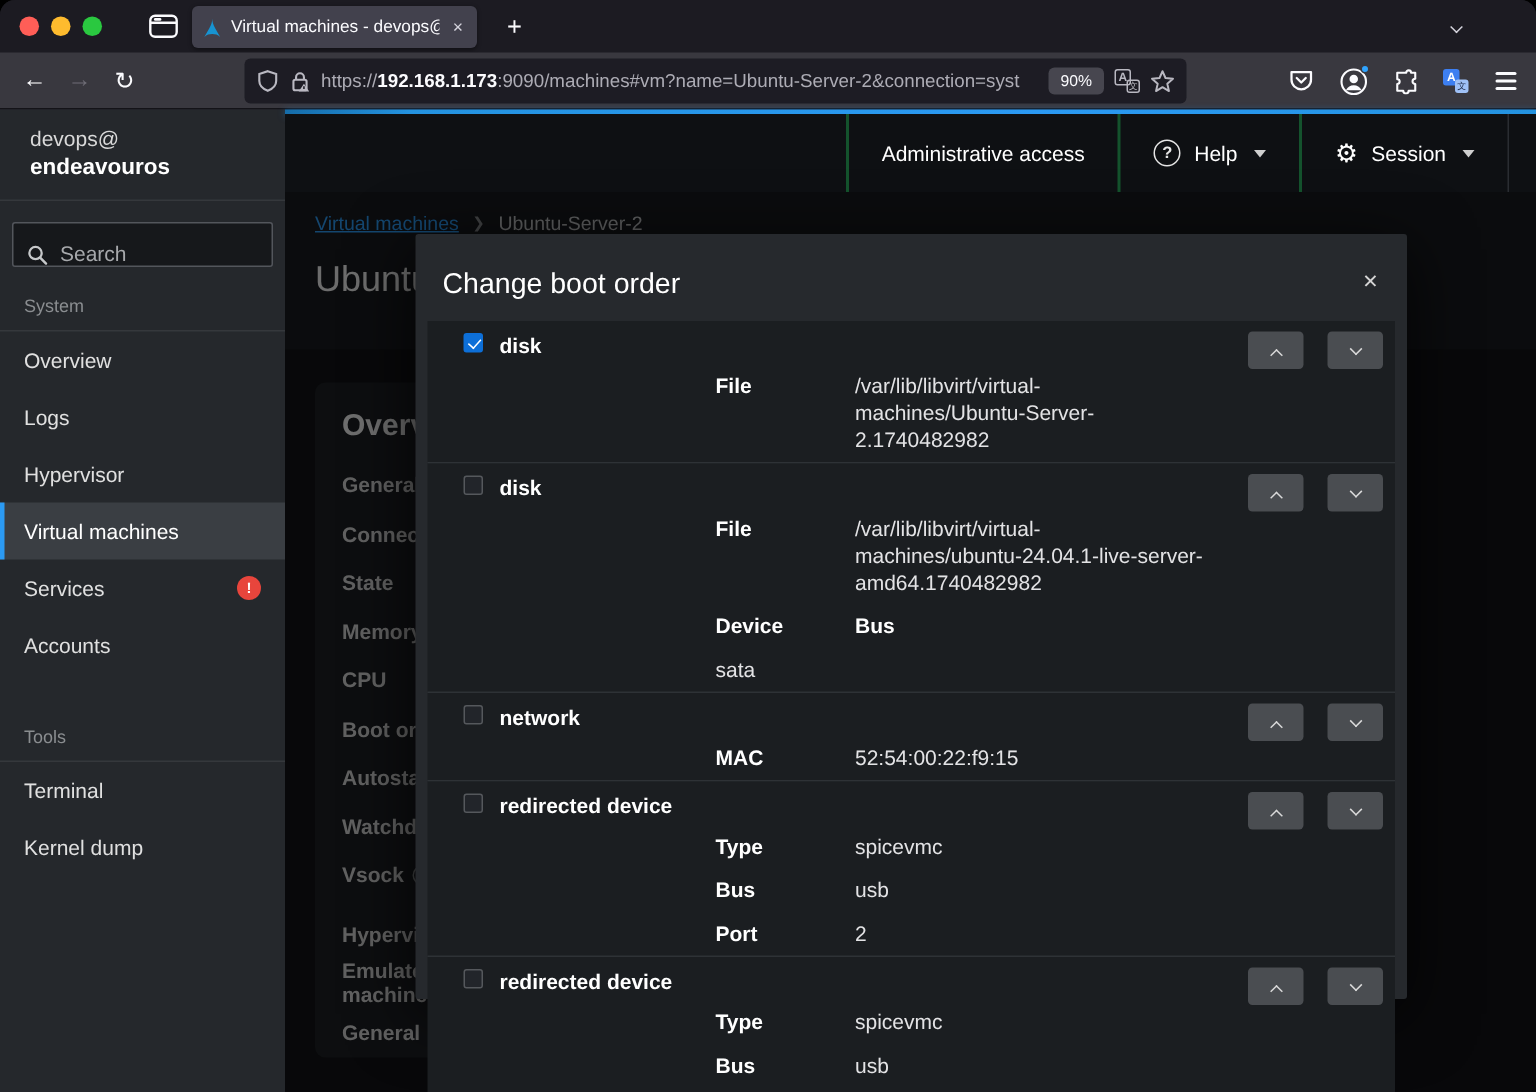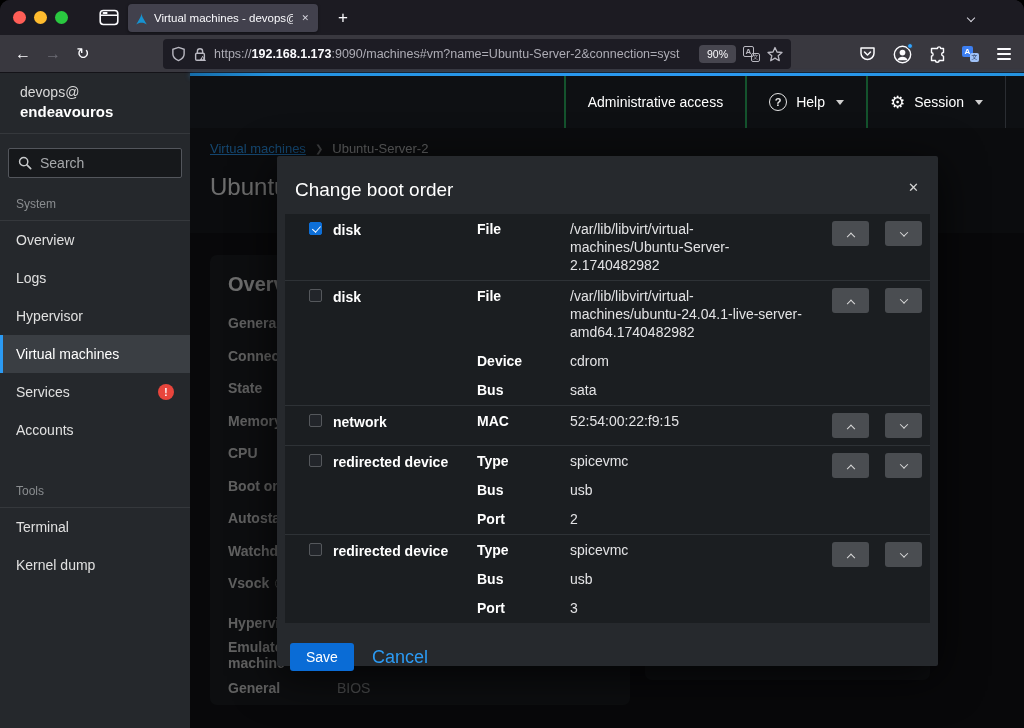--- a/index.html
+++ b/index.html
@@ -38,21 +38,21 @@
   .tr-gray .a{background:transparent;border:1.4px solid #b9b8c1;color:#b9b8c1;}
   .tr-gray .b{background:transparent;border:1.4px solid #b9b8c1;color:#b9b8c1;}
 
   
   .app{position:absolute;top:73px;left:0;width:976px;height:655px;}
   .sidebar{position:absolute;left:0;top:0;width:190px;height:655px;background:#25282c;}
   .user{padding:11px 20px 13px;border-bottom:1px solid #35383c;}
   .user-l1{font-size:14px;color:#d9d9d9;}
   .user-l2{font-size:15px;font-weight:700;color:#fff;margin-top:3px;}
   .search-wrap{padding:14px 8px 13px;}
-  .searchbox{display:flex;align-items:center;gap:8px;height:30px;background:#16181b;border:1px solid #53565c;border-radius:2px;padding:0 9px;}
+  .searchbox{display:flex;align-items:flex-end;gap:8px;height:30px;background:#16181b;border:1px solid #53565c;border-radius:2px;padding:0 9px;}
   .searchbox span{font-size:14px;color:#a6a8ab;}
   .nav-section-title{font-size:12px;color:#8a8d90;padding:6px 16px 9px;border-bottom:1px solid #35383c;}
   .nav-item{height:38px;display:flex;align-items:center;padding:0 16px;font-size:14px;color:#e0e0e0;cursor:pointer;}
   .nav-item.selected{background:#3a3e43;border-left:3px solid #2b9af3;padding-left:13px;color:#fff;}
   .nav-gap{height:29px;}
   .badge{margin-left:auto;min-width:16px;height:16px;border-radius:8px;background:#e8453c;color:#fff;font-size:10px;font-weight:700;display:flex;align-items:center;justify-content:center;}
 
   .content{position:absolute;left:190px;top:0;width:834px;height:655px;background:#101114;}
   .accent{height:3px;background:linear-gradient(90deg,#156ca8,#2493e0 10%,#2b9af3 60%,#2493e0);box-shadow:0 1px 5px rgba(43,154,243,.55);}
   .masthead{height:52px;background:#0e1013;display:flex;justify-content:flex-end;padding-right:18px;color:#fff;font-size:14px;}
@@ -88,21 +88,21 @@
   .modal-title{font-size:19px;font-weight:500;color:#fff;}
   .modal-close{position:absolute;right:19px;top:24px;color:#d5d5d5;font-size:13px;cursor:pointer;}
   .boot-list{margin:0 8px;}
   .boot-row{display:flex;background:#1b1e21;padding:6px 8px 6px 24px;border-bottom:1px solid #2e3236;min-height:40px;}
   .boot-row:last-child{border-bottom:none;}
   .cbcol{width:24px;padding-top:2px;}
   .checkbox{width:13px;height:13px;border-radius:2px;border:1px solid #55585c;background:#22252a;position:relative;cursor:pointer;}
   .checkbox.checked{background:#0d6fd8;border-color:#0d6fd8;}
   .checkbox.checked::after{content:"";position:absolute;left:4px;top:1px;width:3.5px;height:7px;border-right:1.8px solid #fff;border-bottom:1.8px solid #fff;transform:rotate(42deg);}
   .devname{width:144px;font-size:14px;font-weight:700;color:#fff;line-height:18px;padding-top:1px;}
-  .props{flex:1;display:grid;grid-template-columns:93px 1fr;row-gap:11px;align-content:start;}
+  .props{flex:1;display:grid;grid-template-columns:93px 1fr;row-gap:11px;align-content:start;margin-top:28px;}
   .plabel{font-size:14px;font-weight:700;color:#fff;line-height:18px;}
   .pvalue{font-size:14px;color:#e3e3e5;line-height:18px;overflow-wrap:break-word;word-break:break-word;padding-right:12px;}
   .updown{width:106px;display:flex;gap:16px;justify-content:flex-end;align-items:flex-start;padding-top:1px;}
   .ud-btn{width:37px;height:25px;background:#4a4d51;border-radius:3px;display:flex;align-items:center;justify-content:center;cursor:pointer;}
   .ud-chev{width:6px;height:6px;border-right:1.8px solid #dadada;border-bottom:1.8px solid #dadada;}
   .ud-chev.up{transform:rotate(-135deg) translate(-2px,-2px);}
   .ud-chev.down{transform:rotate(45deg) translate(-1px,-1px);}
   .modal-foot{display:flex;align-items:center;gap:18px;padding:20px 13px;}
   .btn-save{background:#0a6cd6;color:#fff;border:none;border-radius:3px;font-size:14px;padding:6px 16px;font-family:inherit;cursor:pointer;}
   .link-cancel{color:#2b9af3;font-size:18px;cursor:pointer;}
@@ -354,21 +354,20 @@
             </div>
             <div class="boot-row">
               <div class="cbcol">
                 <div class="checkbox"></div>
               </div>
               <div class="devname">disk</div>
               <div class="props">
                 <div class="plabel">File</div>
                 <div class="pvalue">/var/lib/libvirt/virtual-machines/ubuntu-24.04.1-live-server-amd64.1740482982</div>
                 <div class="plabel">Device</div>
-                <div class="pvalue">cdrom</div>
                 <div class="plabel">Bus</div>
                 <div class="pvalue">sata</div>
               </div>
               <div class="updown">
                 <div class="ud-btn">
                   <span class="ud-chev up"></span>
                 </div>
                 <div class="ud-btn">
                   <span class="ud-chev down"></span>
                 </div>

